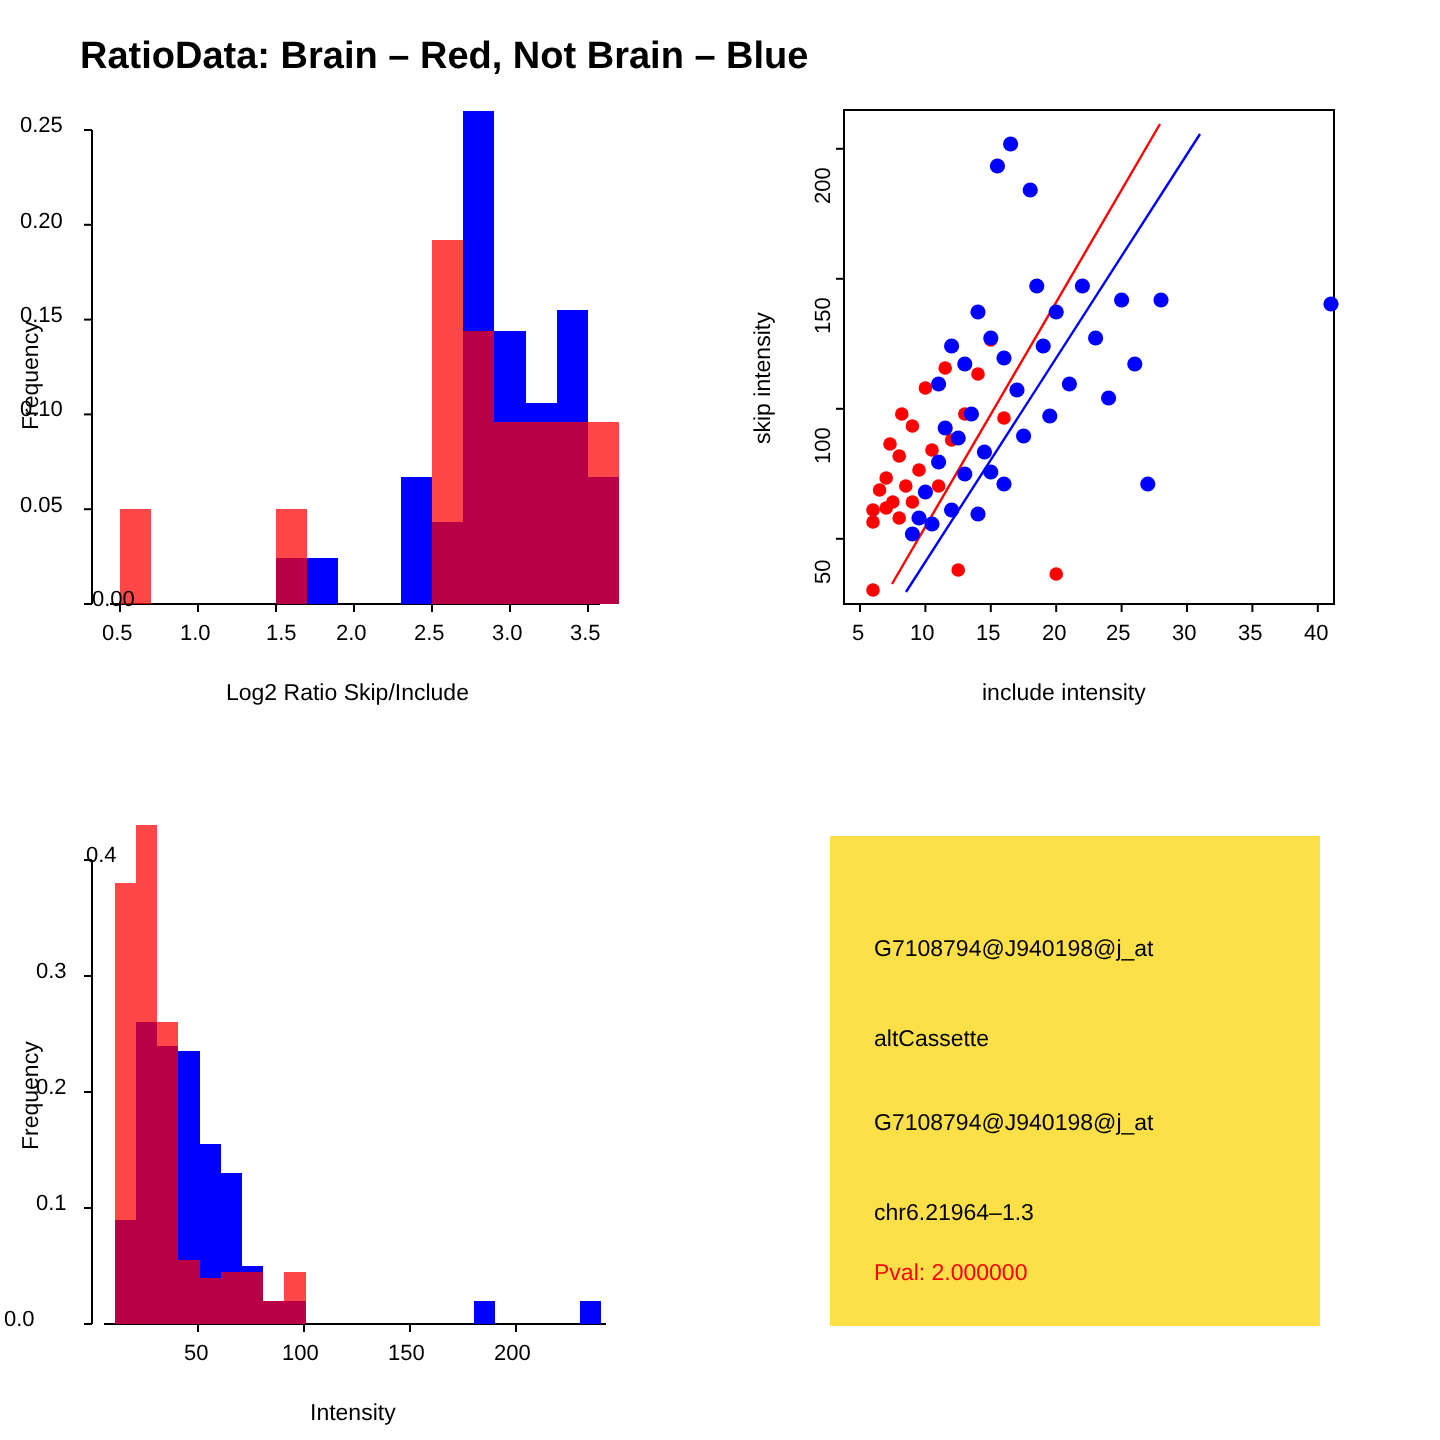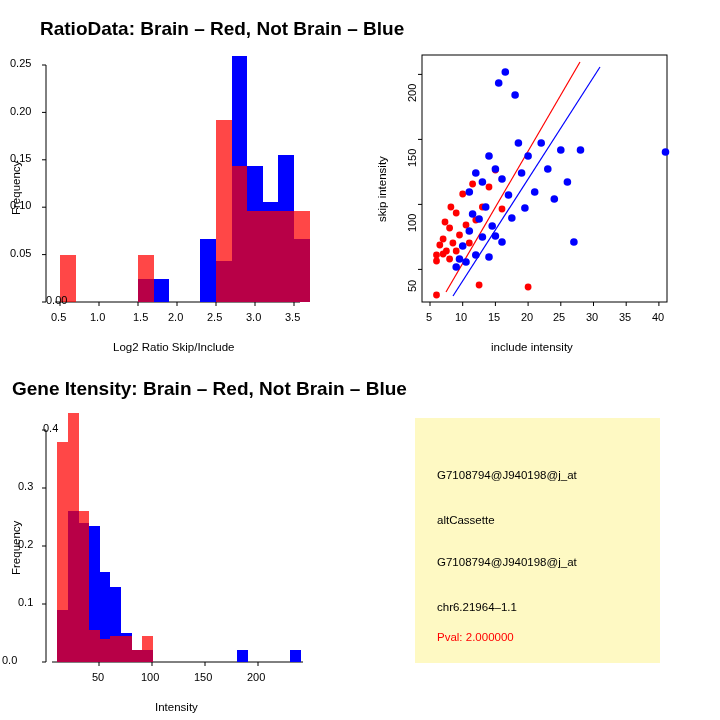--- a/index.html
+++ b/index.html
@@ -4,21 +4,21 @@
 <style>
   html,body{margin:0;padding:0;}
   body{width:720px;height:720px;background:#ffffff;font-family:"Liberation Sans",sans-serif;overflow:hidden;}
   .page{position:relative;width:720px;height:720px;}
   .panel{position:absolute;}
   .title{font-size:19px;font-weight:bold;color:#000;white-space:nowrap;}
   .axlabel{font-size:11.5px;color:#000;white-space:nowrap;}
   .tick{font-size:11px;color:#000;white-space:nowrap;}
   .vert{transform:rotate(-90deg);transform-origin:left top;white-space:nowrap;}
   svg{display:block;}
-  .infobox{background:#fef9c3;}
+  .infobox{background:#fde047;}
   .infotext{font-size:11.5px;color:#000;}
   .infotext.red{color:#ff0000;}
 </style>
 </head>
 <body>
 
 <div class="page">
 
   <div class="panel" style="left:0;top:0;width:360px;height:360px;">
     <div class="title" style="position:absolute;left:40px;top:18px;">RatioData: Brain – Red, Not Brain – Blue</div>
@@ -188,21 +188,20 @@
     <div class="tick" style="position:absolute;left:95px;top:311px;">10</div>
     <div class="tick" style="position:absolute;left:128px;top:311px;">15</div>
     <div class="tick" style="position:absolute;left:161px;top:311px;">20</div>
     <div class="tick" style="position:absolute;left:193px;top:311px;">25</div>
     <div class="tick" style="position:absolute;left:226px;top:311px;">30</div>
     <div class="tick" style="position:absolute;left:259px;top:311px;">35</div>
     <div class="tick" style="position:absolute;left:292px;top:311px;">40</div>
   </div>
 
   <div class="panel" style="left:0;top:360px;width:360px;height:360px;">
-    <div class="title" style="position:absolute;left:12px;top:18px;">Gene Itensity: Brain – Red, Not Brain – Blue</div>
     <div class="axlabel vert" style="position:absolute;left:10px;top:215px;">Frequency</div>
     <div class="axlabel" style="position:absolute;left:155px;top:341px;">Intensity</div>
 
     <svg width="360" height="330" style="position:absolute;left:0;top:10px;">
 
       <line x1="46" y1="60" x2="46" y2="292" stroke="#000"></line>
       <line x1="42" y1="292" x2="46" y2="292" stroke="#000"></line>
       <line x1="42" y1="234" x2="46" y2="234" stroke="#000"></line>
       <line x1="42" y1="176" x2="46" y2="176" stroke="#000"></line>
       <line x1="42" y1="118" x2="46" y2="118" stroke="#000"></line>
@@ -250,17 +249,17 @@
     <div class="tick" style="position:absolute;left:92px;top:311px;">50</div>
     <div class="tick" style="position:absolute;left:141px;top:311px;">100</div>
     <div class="tick" style="position:absolute;left:194px;top:311px;">150</div>
     <div class="tick" style="position:absolute;left:247px;top:311px;">200</div>
   </div>
 
   <div class="panel infobox" style="left:415px;top:418px;width:245px;height:245px;">
     <div class="infotext" style="position:absolute;left:22px;top:51px;">G7108794@J940198@j_at</div>
     <div class="infotext" style="position:absolute;left:22px;top:96px;">altCassette</div>
     <div class="infotext" style="position:absolute;left:22px;top:138px;">G7108794@J940198@j_at</div>
-    <div class="infotext" style="position:absolute;left:22px;top:183px;">chr6.21964–1.1</div>
+    <div class="infotext" style="position:absolute;left:22px;top:183px;">chr6.21964–1.3</div>
     <div class="infotext red" style="position:absolute;left:22px;top:213px;">Pval: 2.000000</div>
   </div>
 
 </div>
 
 </body></html>

